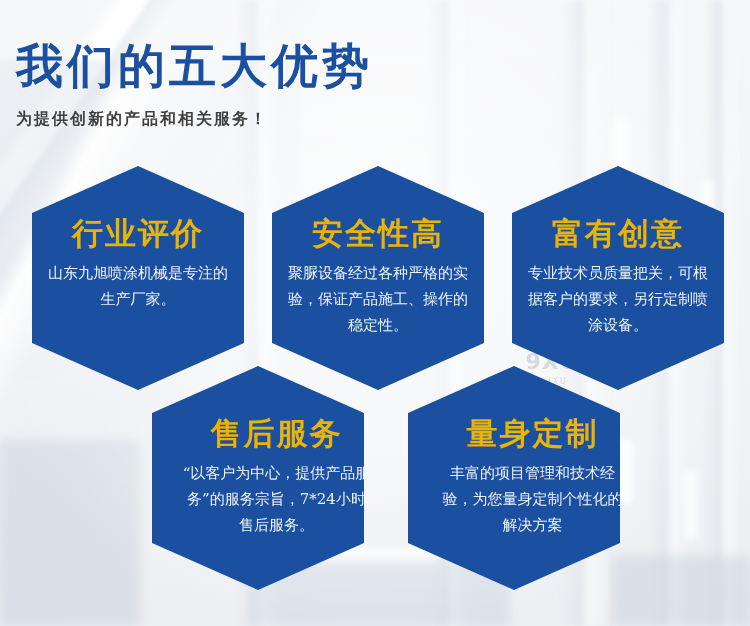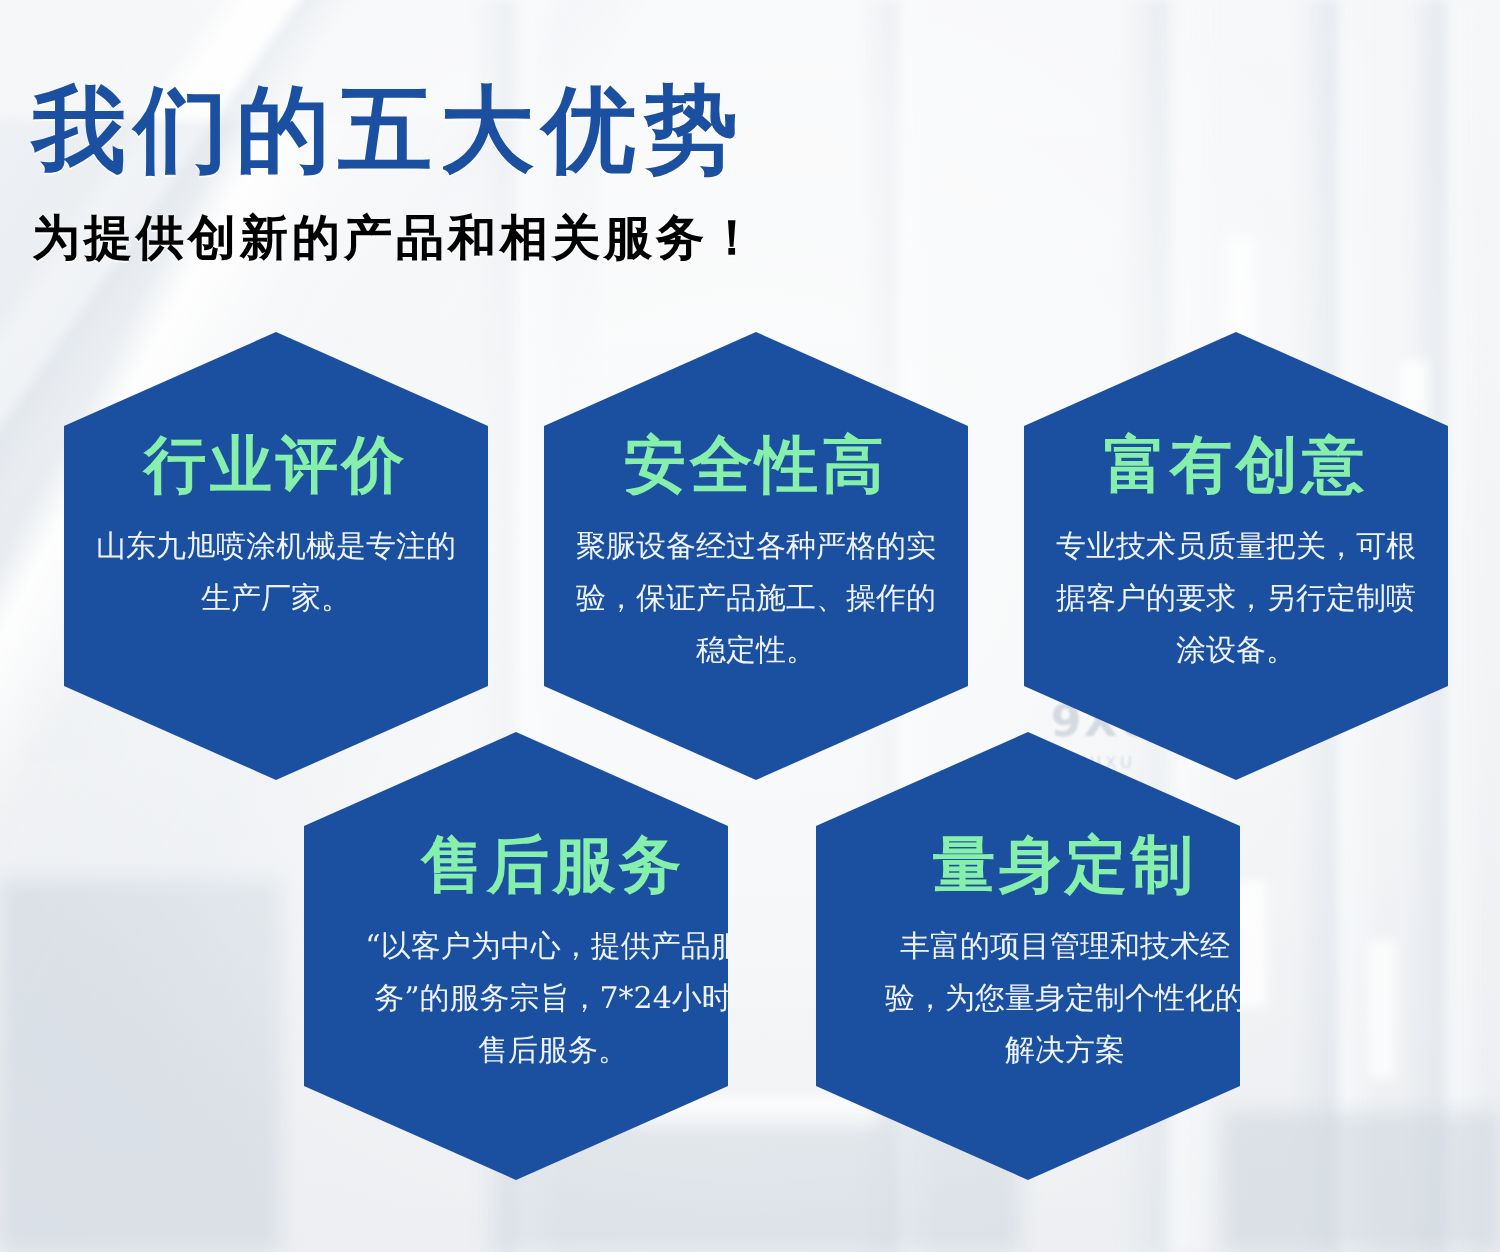--- a/index.html
+++ b/index.html
@@ -124,23 +124,23 @@
     font-size: 47px;
     font-weight: 700;
     color: #1b4fa0;
     letter-spacing: 4px;
     line-height: 56px;
     margin: 0;
     text-shadow: 0 1px 0 rgba(255,255,255,0.75);
   }
   .sub-title {
     font-family: "DejaVu Serif", "Liberation Serif", serif;
-    font-size: 24px;
-    font-weight: 700;
-    color: #000000;
+    font-size: 16px;
+    font-weight: 700;
+    color: #404040;
     letter-spacing: 2px;
     line-height: 34px;
     margin: 8px 0 0 0;
     text-shadow: 0 1px 0 rgba(255,255,255,0.7);
   }
 
   
   .hex {
     position: absolute;
     width: 212px;
@@ -160,21 +160,21 @@
   .hex-h1 { left: 32px; }
   .hex-h2 { left: 272px; }
   .hex-h3 { left: 512px; }
   .hex-h4 { left: 152px; }
   .hex-h5 { left: 408px; }
 
   .hex-title {
     font-family: "DejaVu Serif", "Liberation Serif", serif;
     font-size: 31px;
     font-weight: 700;
-    color: #86efac;
+    color: #eab308;
     letter-spacing: 2px;
     line-height: 38px;
     margin-top: 48px;
     text-align: center;
     white-space: nowrap;
   }
   .hex-body {
     font-family: "DejaVu Serif", "Liberation Serif", serif;
     font-size: 15px;
     font-weight: 400;

